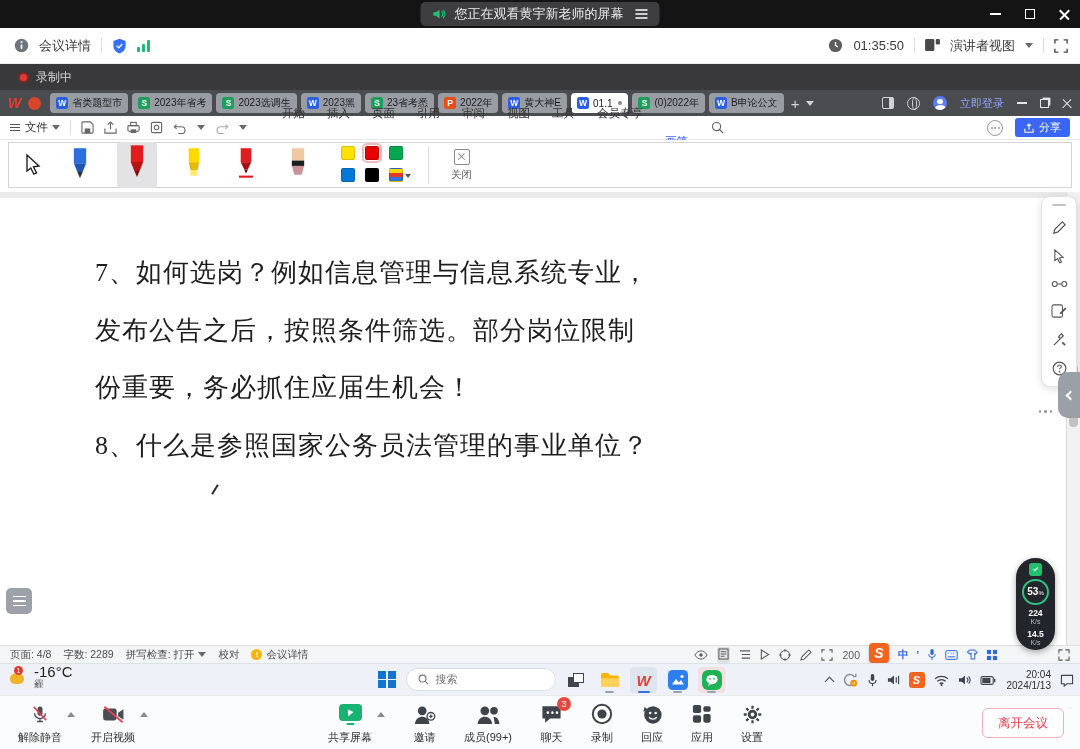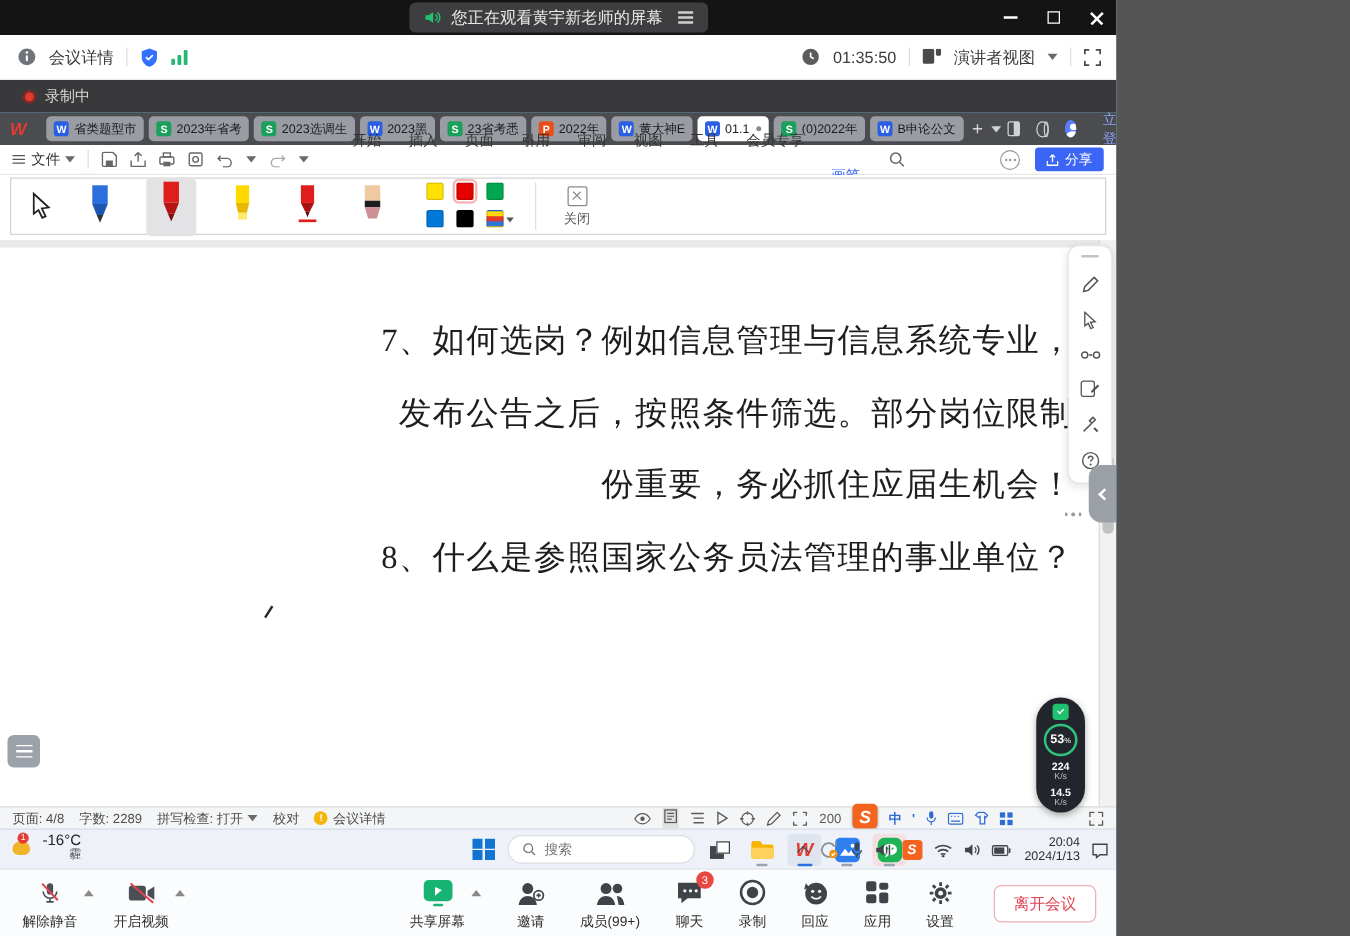--- a/index.html
+++ b/index.html
@@ -1,17 +1,17 @@
 <!DOCTYPE html>
 <html><head>
 <meta charset="utf-8">
 <style>
   html,body{margin:0;padding:0;background:#555;}
-  .stage{position:relative;width:893px;height:749px;overflow:hidden;background:#7dd3fc;
-         font-family:"Liberation Sans",sans-serif;text-align:right;-webkit-font-smoothing:antialiased;}
+  .stage{position:relative;width:1080px;height:749px;overflow:hidden;background:#6d28d9;
+         font-family:"Liberation Sans",sans-serif;-webkit-font-smoothing:antialiased;}
   .stage *{box-sizing:border-box;}
 
   
   .titlebar{position:absolute;top:0;left:0;right:0;height:28px;background:#141414;}
   .banner{position:absolute;left:50%;top:2px;transform:translateX(-50%);height:24px;
           background:#3e3e41;border-radius:5px;display:flex;align-items:center;gap:8px;
           padding:0 12px;color:#e9e9e9;font-size:13px;white-space:nowrap;}
   .banner-menu{display:flex;flex-direction:column;gap:2.5px;margin-left:4px;}
   .banner-menu i{display:block;width:12px;height:1.6px;background:#cfcfcf;}
   .winctl{position:absolute;right:10px;top:0;height:28px;display:flex;align-items:center;gap:24px;}
@@ -130,21 +130,21 @@
   .leftnote{position:absolute;left:6px;top:588px;width:26px;height:26px;border-radius:5px;background:rgba(140,146,155,.85);display:flex;flex-direction:column;justify-content:center;align-items:center;gap:3px;z-index:20;}
   .leftnote i{width:13px;height:1.6px;background:#fff;}
 
   
   .taskbar{position:absolute;top:663px;left:0;right:0;height:32px;background:#eef2f8;border-top:1px solid #dde2e9;}
   .weather{position:absolute;left:8px;top:2px;display:flex;align-items:center;gap:6px;}
   .wicon{position:relative;width:20px;height:20px;}
   .wsun{position:absolute;left:2px;top:5px;width:14px;height:11px;border-radius:50% 50% 40% 40%;background:#f0b428;}
   .wbadge{position:absolute;left:6px;top:-2px;width:9px;height:9px;border-radius:50%;background:#e23b31;color:#fff;font-size:7px;display:flex;align-items:center;justify-content:center;}
   .wtxt{display:flex;flex-direction:column;line-height:12px;}
-  .wtemp{font-size:12px;color:#222;}
+  .wtemp{font-size:15px;color:#222;}
   .wcond{font-size:9.5px;color:#555;}
   .startzone{position:absolute;left:378px;top:4px;display:flex;align-items:center;gap:10px;}
   .winlogo{display:grid;grid-template-columns:8px 8px;grid-auto-rows:8px;gap:1.6px;}
   .winlogo i{background:#1173d2;}
   .searchbox{width:150px;height:23px;background:#fff;border:1px solid #d9dde3;border-radius:13px;display:flex;align-items:center;gap:7px;padding:0 11px;font-size:11px;color:#767676;}
   .taskicons{position:absolute;left:562px;top:2px;display:flex;gap:7px;height:28px;align-items:center;}
   .tk{width:27px;height:26px;border-radius:4px;display:flex;align-items:center;justify-content:center;position:relative;}
   .tk.hl{background:#dfe5ee;}
   .tk.att{background:#f6dfe3;}
   .tk .bar{position:absolute;bottom:0;left:9px;width:9px;height:2.4px;border-radius:2px;background:#9aa3ad;}

